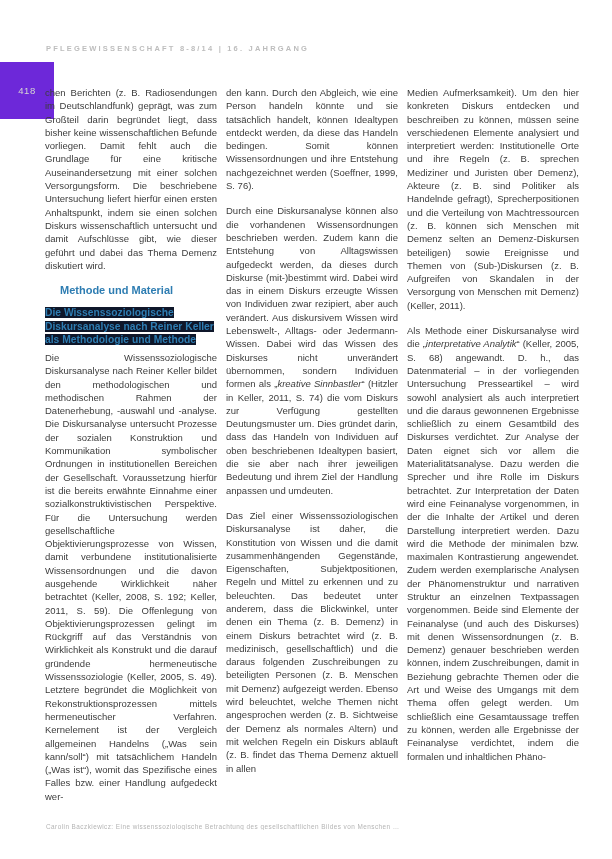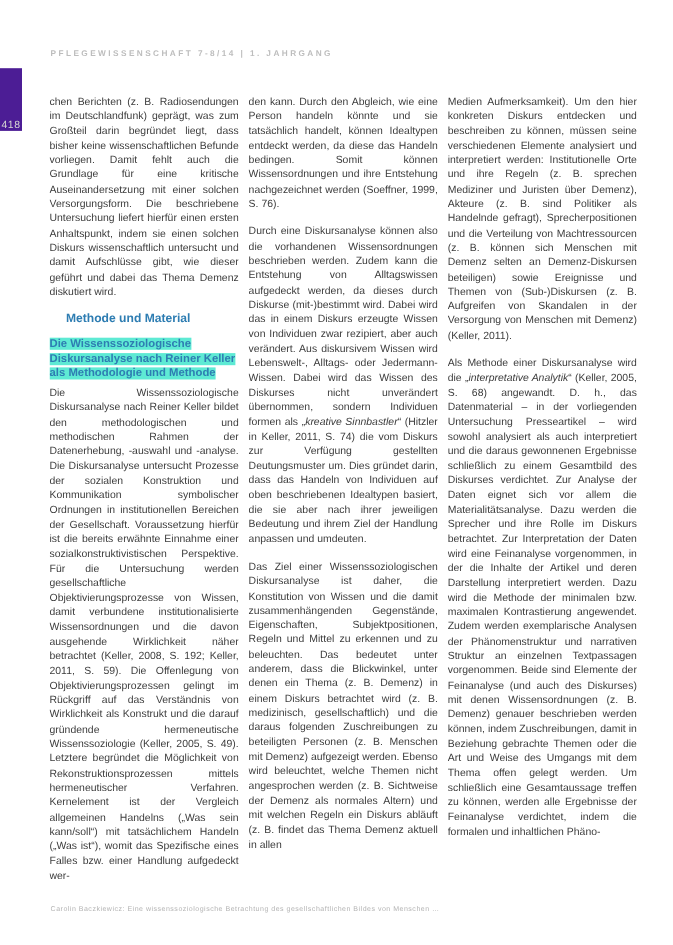--- a/index.html
+++ b/index.html
@@ -7,23 +7,23 @@
     width:612px;height:859px;position:relative;overflow:hidden;
     background:#ffffff;color:#3c3c3c;
     font-family:"Liberation Sans","DejaVu Sans",sans-serif;
   }
   .journal-header{
     position:absolute;top:44px;left:46px;
     font-size:7.5px;font-weight:700;letter-spacing:2.2px;
     color:#bdbdbd;white-space:nowrap;
   }
   .page-tab{
-    position:absolute;left:0;top:62px;width:20px;height:57px;
-    background:#4c1d95;color:#d6d6d3;
-    display:flex;align-items:flex-end;justify-content:center;
+    position:absolute;left:0;top:62px;width:54px;height:57px;
+    background:#6d28d9;color:#d6d6d3;
+    display:flex;align-items:center;justify-content:center;
     font-size:9.5px;letter-spacing:.5px;
   }
   .columns{
     position:absolute;left:45px;top:86px;width:534px;height:750px;
     display:grid;grid-template-columns:1fr 1fr 1fr;column-gap:9px;
     overflow:hidden;
   }
   .col{overflow:hidden;height:750px;}
   p.para{
     margin:0 0 12px 0;
@@ -34,32 +34,32 @@
   .h1{
     margin:7px 0 9px 0;
     font-size:11px;line-height:13px;
     color:#2e7db2;font-weight:700;padding-left:15px;
   }
   .h2{
     margin:0 0 4px 0;
     font-size:10.3px;line-height:13.6px;
     color:#2e7db2;font-weight:700;
   }
-  .hl{background:#5eead4;box-decoration-break:clone;-webkit-box-decoration-break:clone;}
+  .hl{background:#0f172a;box-decoration-break:clone;-webkit-box-decoration-break:clone;}
   .it{font-style:italic;margin-top:24px;}
   .page-footer{
     position:absolute;left:46px;top:823px;width:542px;
     font-size:6.4px;letter-spacing:.45px;
     color:#b4b4b4;white-space:nowrap;overflow:hidden;
   }
 </style>
 </head>
 <body>
 
-<div class="journal-header">PFLEGEWISSENSCHAFT 7-8/14 | 1. JAHRGANG</div>
+<div class="journal-header">PFLEGEWISSENSCHAFT 8-8/14 | 16. JAHRGANG</div>
 
 <div class="page-tab">
   <span>418</span>
 </div>
 
 <div class="columns" id="columns">
     <div class="col">
       <p class="para"><span>chen Berichten (z. B. Radiosendungen im Deutschlandfunk) geprägt, was zum Großteil darin begründet liegt, dass bisher keine wissenschaftlichen Befunde vorliegen. Damit fehlt auch die Grundlage für eine kritische Auseinandersetzung mit einer solchen Versorgungsform. Die beschriebene Untersuchung liefert hierfür einen ersten Anhaltspunkt, indem sie einen solchen Diskurs wissenschaftlich untersucht und damit Aufschlüsse gibt, wie dieser geführt und dabei das Thema Demenz diskutiert wird.</span></p>
       <h3 class="h1">Methode und Material</h3>
       <h4 class="h2"><span class="hl">Die Wissenssoziologische Diskursanalyse nach Reiner Keller als Methodologie und Methode</span></h4>

